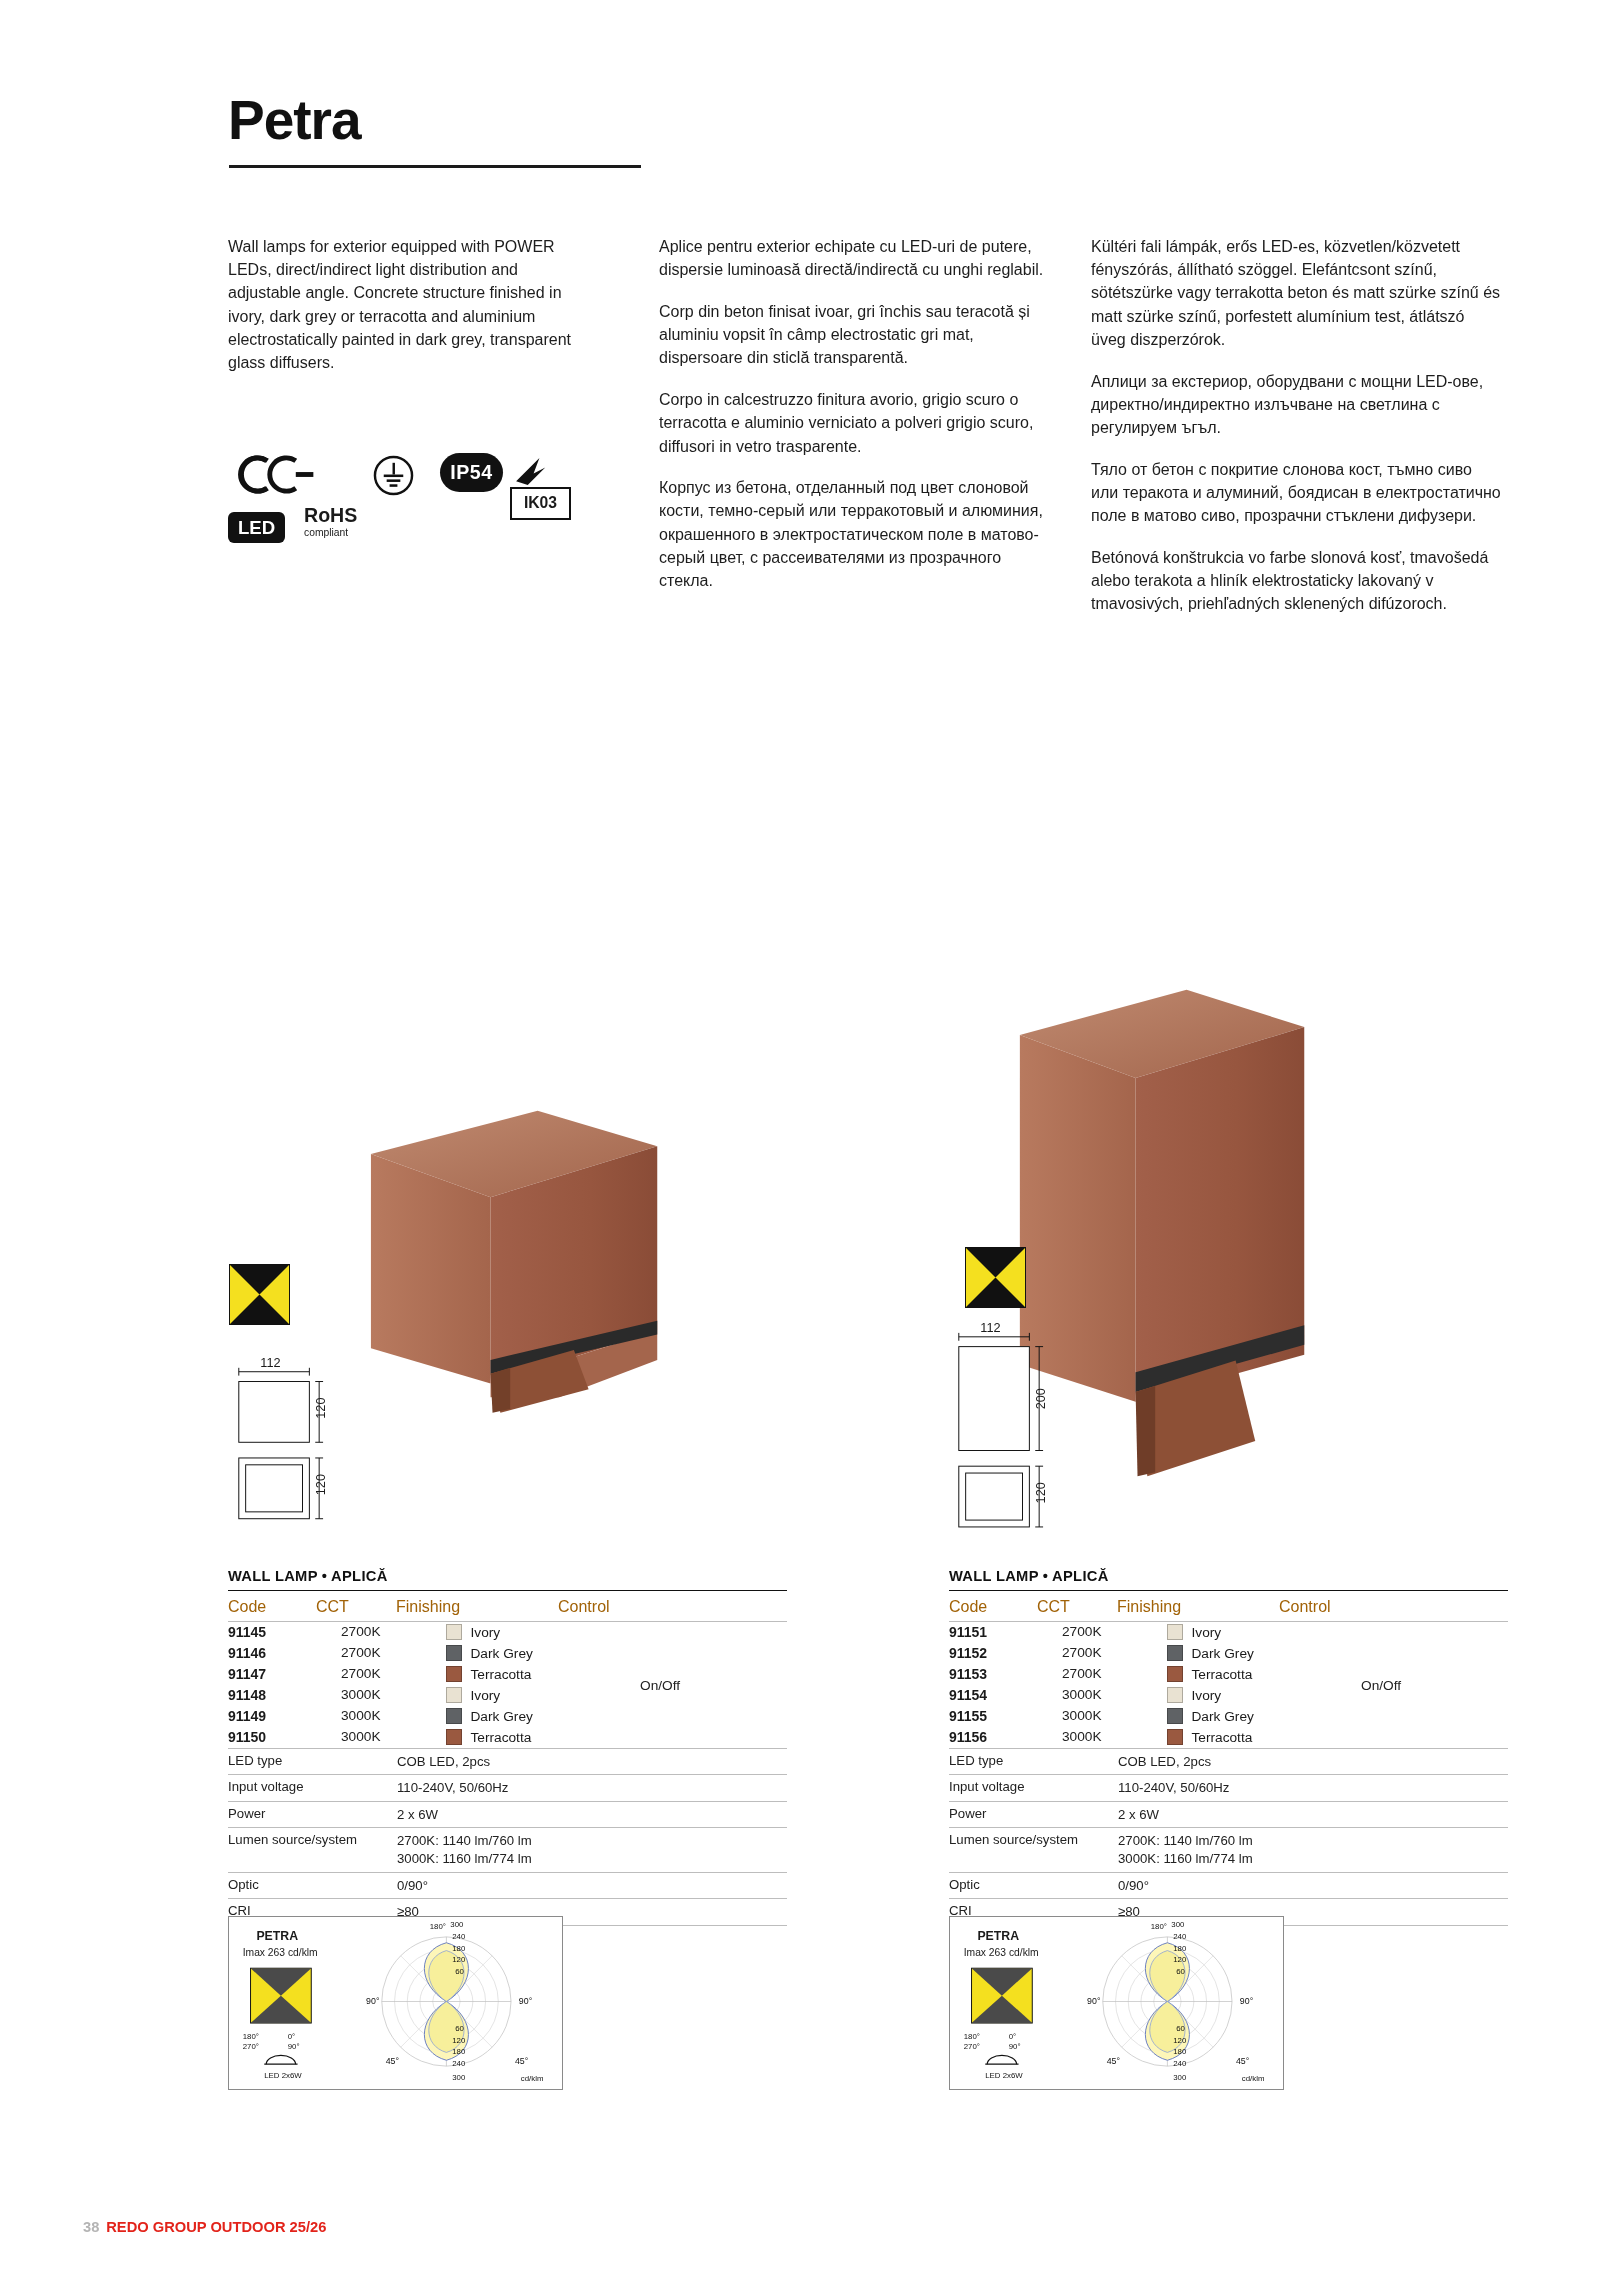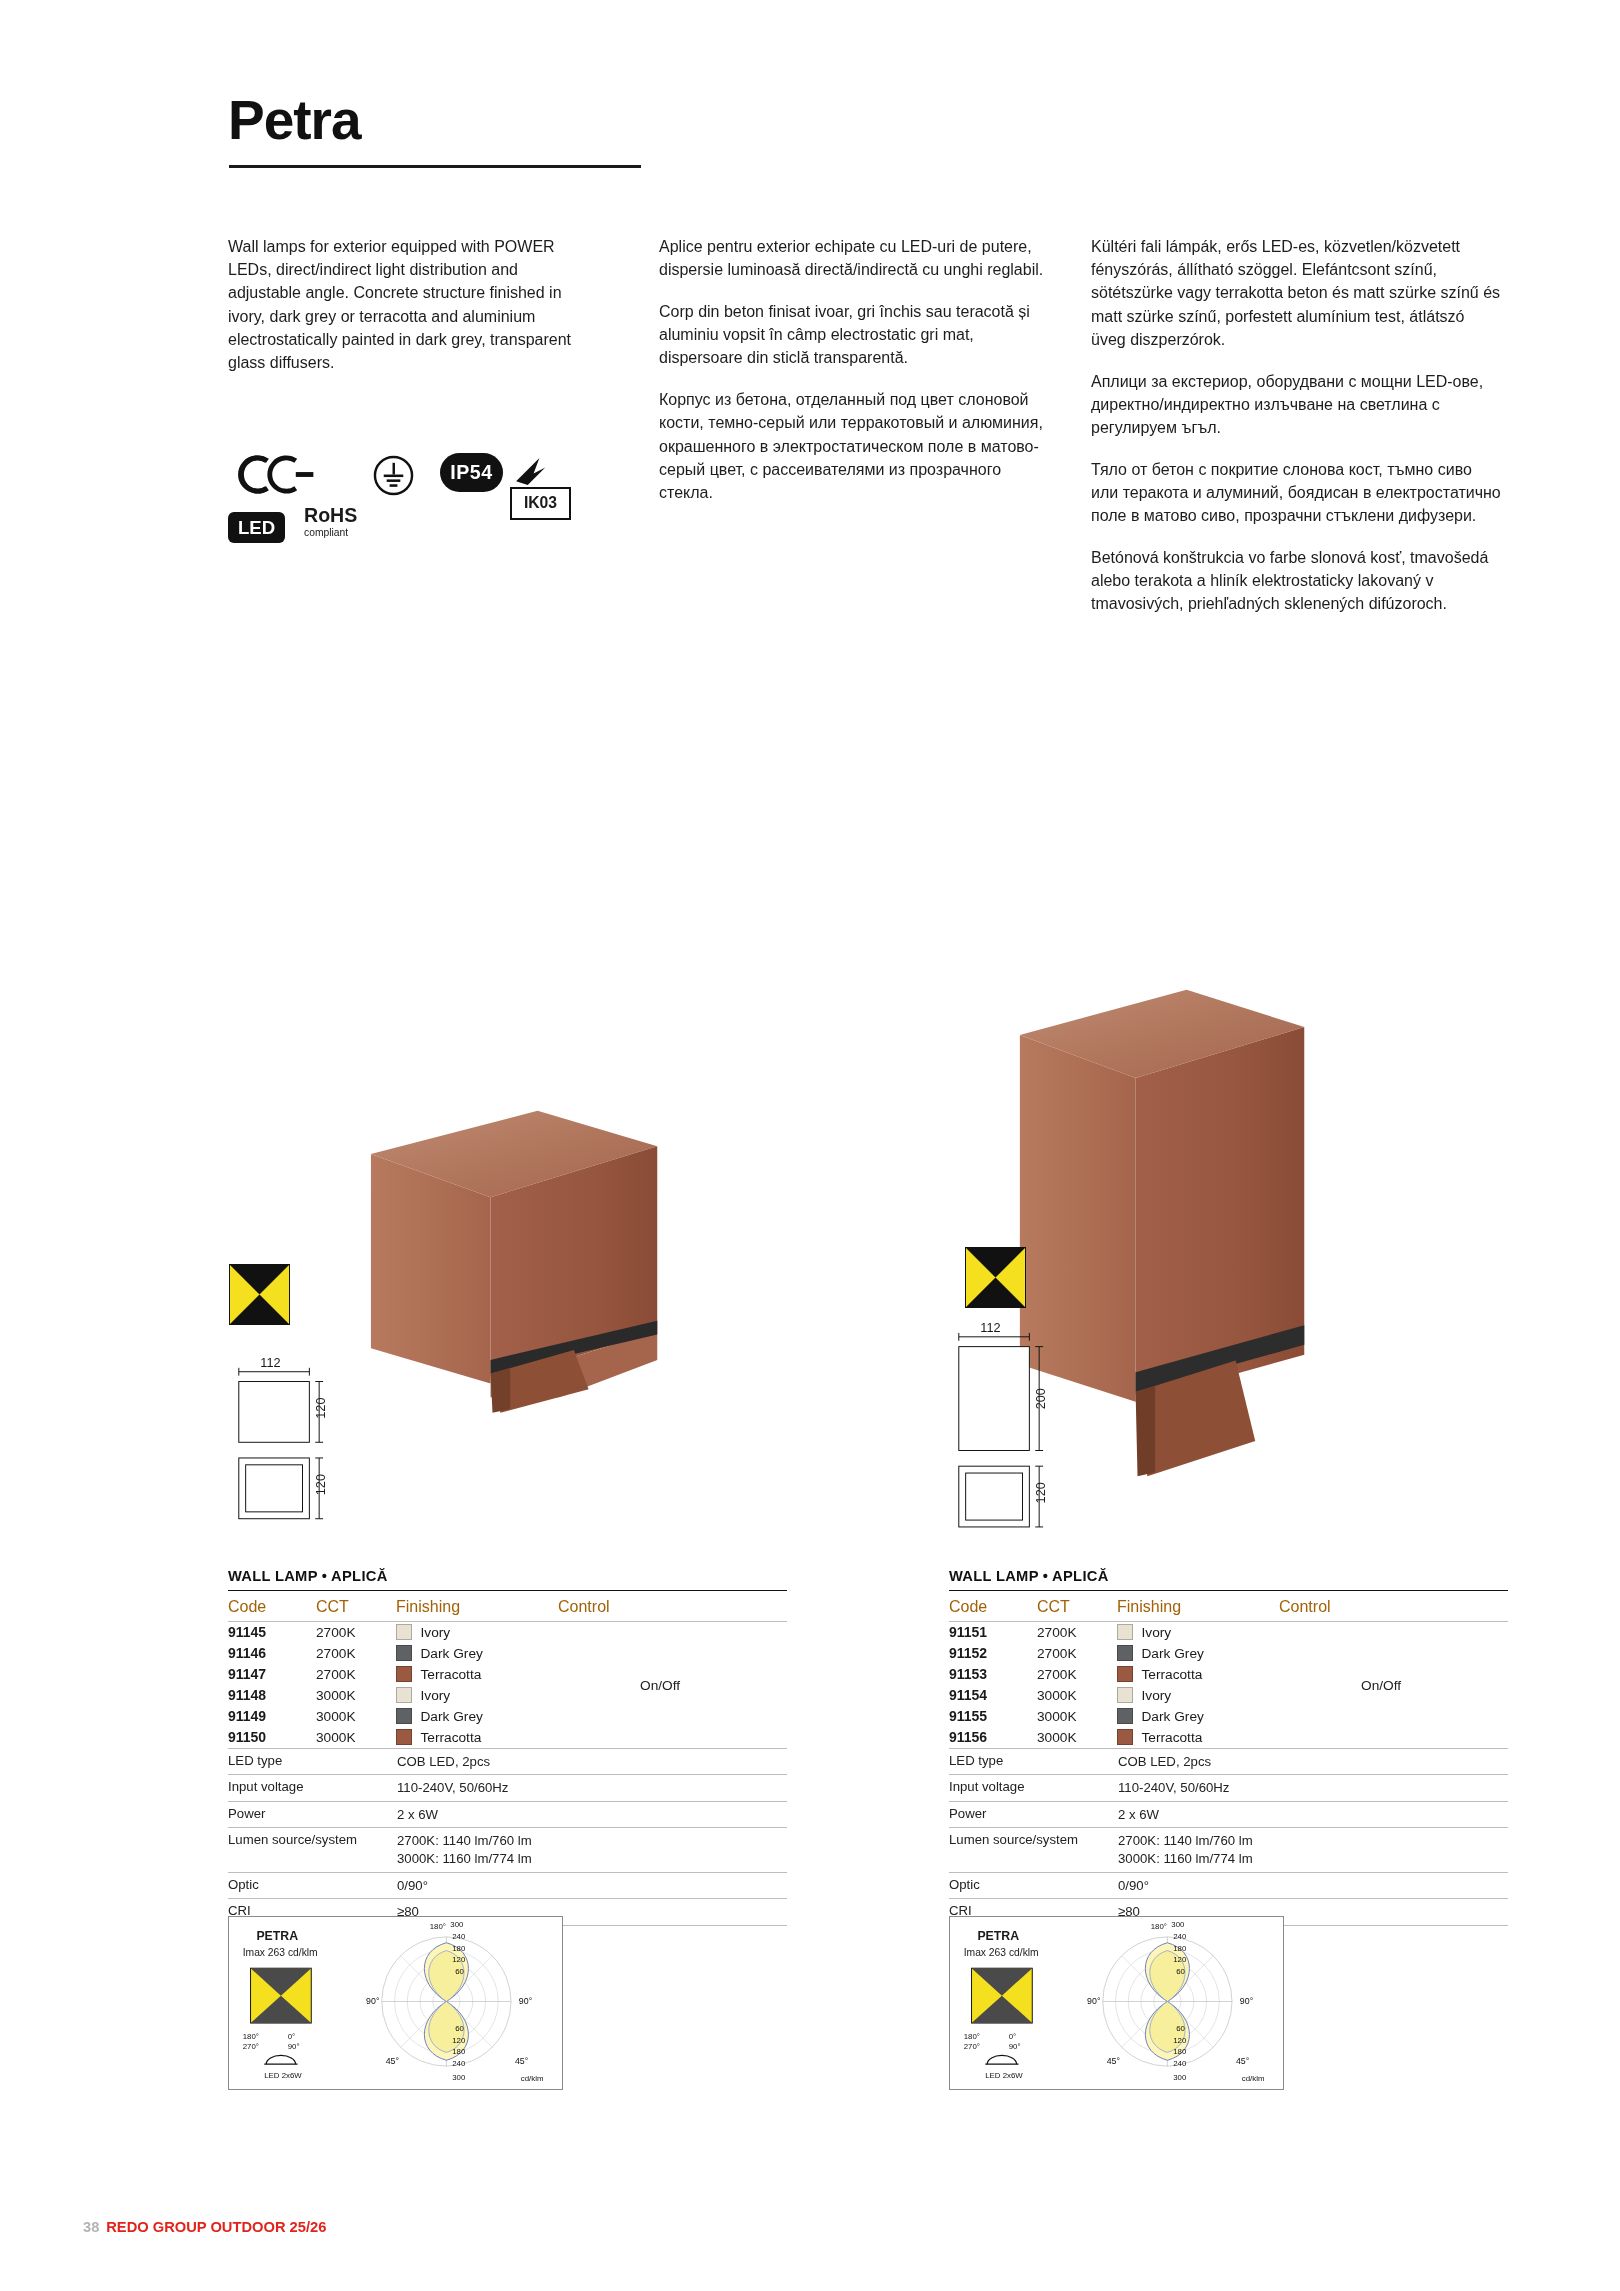--- a/index.html
+++ b/index.html
@@ -80,21 +80,21 @@
     padding-bottom:5.9px;border-bottom:1.5px solid #111;
   }
   .spec-head{
     display:flex;font-size:16px;color:#a16207;padding:6.9px 0 4.9px 0;border-bottom:1px solid #bdbdbd;
   }
   .c-code{width:88px;}
   .c-cct{width:80px;}
   .c-fin{width:162px;}
   .c-ctrl{flex:1;}
   .codes{position:relative;border-bottom:1px solid #bdbdbd;}
-  .code-row{display:flex;align-items:center;font-size:13.7px;padding:2.5px 0;}
+  .code-row{display:flex;align-items:flex-start;font-size:13.7px;padding:2.5px 0;gap:25px;}
   .code-row .c-code{font-weight:bold;font-size:14px;}
   .code-row .c-cct{color:#222;}
   .swatch{width:13.7px;height:13.7px;display:inline-block;margin-right:8.8px;vertical-align:-2px;border:1px solid rgba(0,0,0,.25);}
   .ctrl-label{
     position:absolute;right:0;top:50%;transform:translateY(-50%);
     width:147px;font-size:13.7px;color:#222;
   }
   .c-fin-wrap{width:162px;display:flex;align-items:center;}
   .tech-row{display:flex;font-size:13.2px;border-bottom:1px solid #bdbdbd;padding:3.9px 0;}
   .tech-row:last-child{border-bottom:1px solid #bdbdbd;}
@@ -160,20 +160,21 @@
     </div>
     <div class="cert rohs">
       <div class="rohs-txt">RoHS</div>
       <div class="rohs-sub">compliant</div>
     </div>
   </div>
 
   <div class="col col-2">
     <p>Aplice pentru exterior echipate cu LED-uri de putere, dispersie luminoasă directă/indirectă cu unghi reglabil.</p>
     <p>Corp din beton finisat ivoar, gri închis sau teracotă și aluminiu vopsit în câmp electrostatic gri mat, dispersoare din sticlă transparentă.</p>
+    <p>Corpo in calcestruzzo finitura avorio, grigio scuro o terracotta e aluminio verniciato a polveri grigio scuro, diffusori in vetro trasparente.</p>
     <p>Корпус из бетона, отделанный под цвет слоновой кости, темно-серый или терракотовый и алюминия, окрашенного в электростатическом поле в матово-серый цвет, с рассеивателями из прозрачного стекла.</p>
   </div>
 
   <div class="col col-3">
     <p>Kültéri fali lámpák, erős LED-es, közvetlen/közvetett fényszórás, állítható szöggel. Elefántcsont színű, sötétszürke vagy terrakotta beton és matt szürke színű és matt szürke színű, porfestett alumínium test, átlátszó üveg diszperzórok.</p>
     <p>Аплици за екстериор, оборудвани с мощни LED-ове, директно/индиректно излъчване на светлина с регулируем ъгъл.</p>
     <p>Тяло от бетон с покритие слонова кост, тъмно сиво или теракота и алуминий, боядисан в електростатично поле в матово сиво, прозрачни стъклени дифузери.</p>
     <p>Betónová konštrukcia vo farbe slonová kosť, tmavošedá alebo terakota a hliník elektrostaticky lakovaný v tmavosivých, priehľadných sklenených difúzoroch.</p>
   </div>
 

